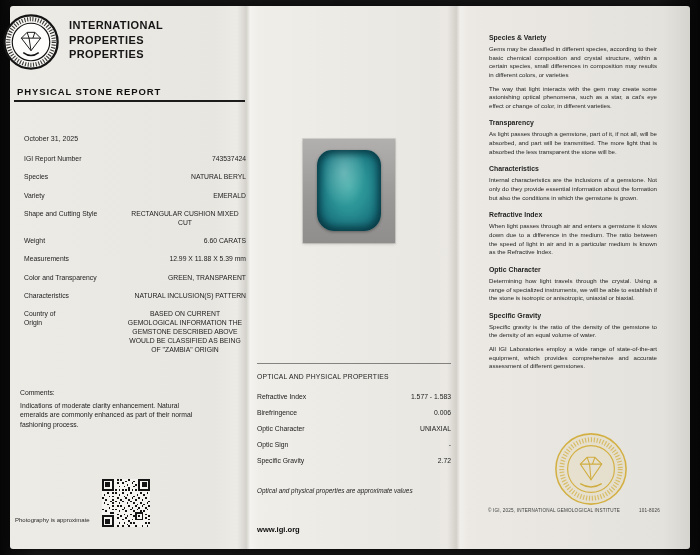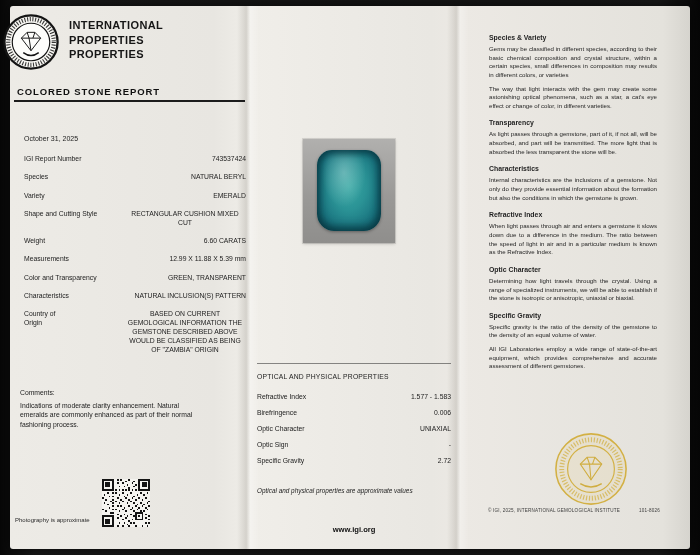--- a/index.html
+++ b/index.html
@@ -48,21 +48,21 @@
       radial-gradient(ellipse at 42% 28%, rgba(255,255,255,0.28), rgba(255,255,255,0) 42%),
       radial-gradient(ellipse at 50% 45%, #38a8a4 0%, #2a9295 38%, #1b7681 68%, #0f5560 100%);
     box-shadow: inset 0 4px 7px rgba(8,55,66,0.65), inset 0 -5px 9px rgba(6,46,56,0.6),
                 inset 4px 0 7px rgba(8,55,66,0.35), inset -4px 0 7px rgba(8,55,66,0.35),
                 0 1px 3px rgba(0,0,0,0.35);
   }
   .props { position:absolute; left:257px; top:363px; width:194px; border-top:1px solid rgba(45,45,45,0.55); padding-top:9px; }
   .props-title { font-size:6.8px; color:#1b1b1b; margin-bottom:13px; letter-spacing:0.2px; }
   .prow { display:flex; justify-content:space-between; font-size:6.8px; margin-bottom:9px; color:#1b1b1b; }
   .props-note { position:absolute; left:257px; top:487px; font-size:6.4px; font-style:italic; color:#222; }
-  .website { position:absolute; left:257px; top:525px; width:194px; text-align:center; font-weight:bold; font-size:7.6px; color:#101010; }
+  .website { position:absolute; left:257px; top:525px; width:194px; text-align:left; font-weight:bold; font-size:7.6px; color:#101010; }
 
   
   .edu { position:absolute; left:489px; top:34px; width:168px; color:#1f1f1f; }
   .edu-h { font-size:6.9px; font-weight:bold; margin:9px 0 4px; }
   .edu-h:first-child { margin-top:0; }
   .edu-p { font-size:6.1px; line-height:1.42; margin:0 0 5px; text-align:justify; }
   .gold-seal { position:absolute; left:552px; top:430px; width:78px; height:78px; }
   .copyright { position:absolute; left:488px; top:508px; width:172px; display:flex; justify-content:space-between; font-size:4.6px; color:#3c3c3c; letter-spacing:0.2px; }
 </style>
 </head>
@@ -84,21 +84,21 @@
         <path d="M22 41 q8 6 16 0" stroke-width="1.5"></path>
       </g>
     </svg>
     <div class="org-name">
       <div>INTERNATIONAL</div>
       <div>PROPERTIES</div>
       <div>PROPERTIES</div>
     </div>
   </div>
 
-  <div class="report-title">COLORED STONE REPORT</div>
+  <div class="report-title">PHYSICAL STONE REPORT</div>
   <div class="title-rule"></div>
   <div class="date">October 31, 2025</div>
 
   <div class="fields">
     <div class="frow">
       <span class="flabel">IGI Report Number</span>
       <span class="fvalue">743537424</span>
     </div>
     <div class="frow">
       <span class="flabel">Species</span>

